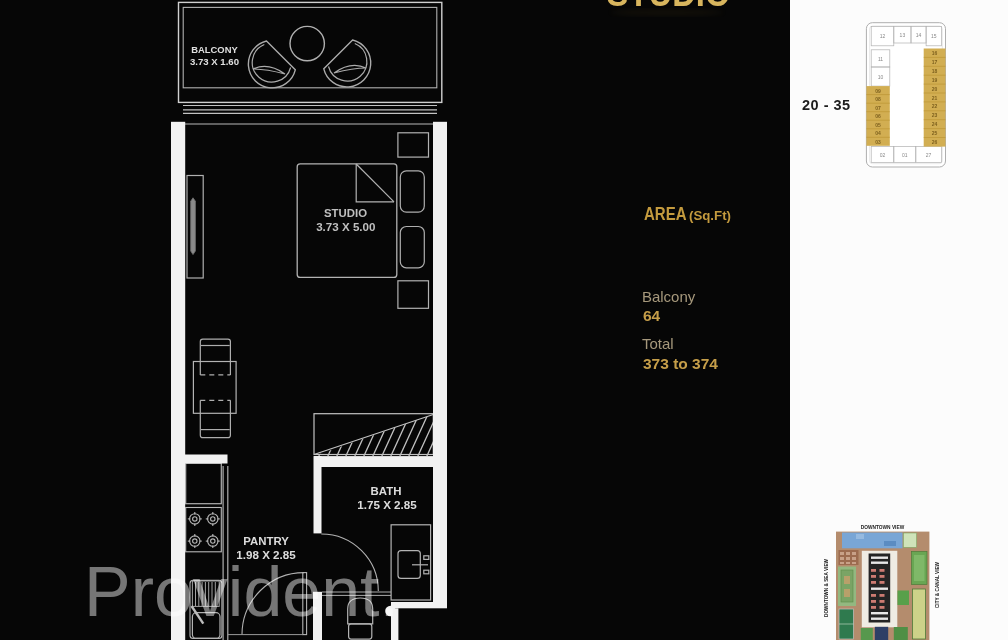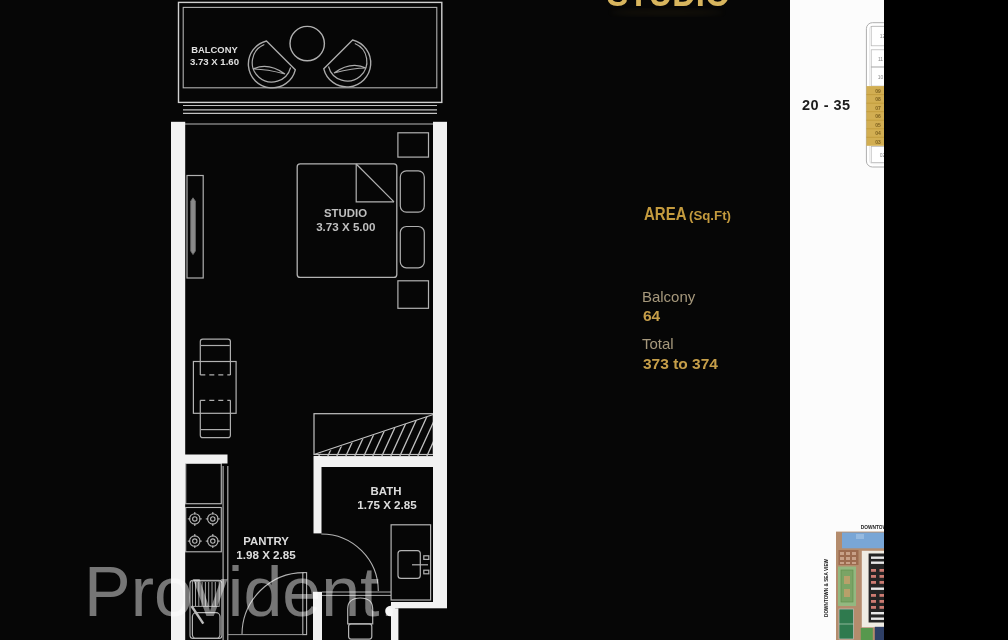--- a/index.html
+++ b/index.html
@@ -1,16 +1,16 @@
 <!DOCTYPE html>
 <html><head>
 <meta charset="utf-8">
 <style>
   html,body{margin:0;padding:0;background:#000;}
-  #canvas{position:relative;width:884px;height:640px;overflow:hidden;background:#060606;font-family:"Liberation Sans",sans-serif;}
+  #canvas{position:relative;width:1008px;height:640px;overflow:hidden;background:#060606;font-family:"Liberation Sans",sans-serif;}
   svg{position:absolute;top:0;left:0;}
 </style>
 </head>
 <body>
 <div id="canvas">
 <svg width="1008" height="640" viewBox="0 0 1008 640">
   <defs>
     <clipPath id="shaftclip">
           <polygon points="314,456 433,414.5 433,456"></polygon>
         </clipPath>

